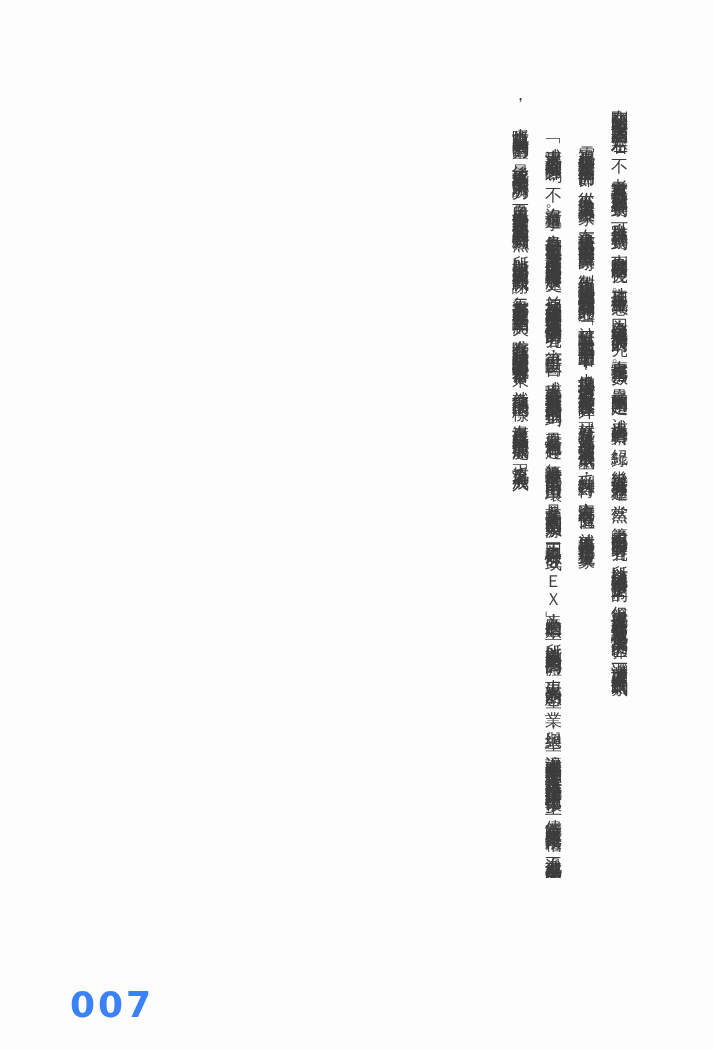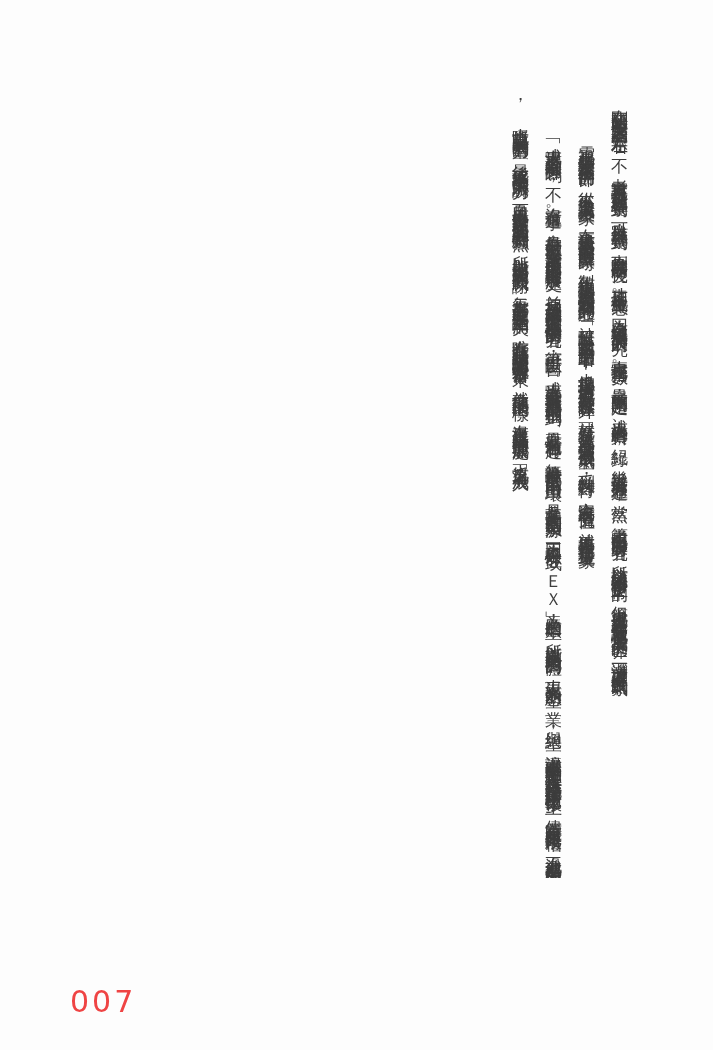--- a/index.html
+++ b/index.html
@@ -37,24 +37,24 @@
     padding: 0;
   }
   .text-block p.indent {
     text-indent: 37px;
   }
   .page-number {
     position: absolute;
     left: 70px;
     top: 984px;
     font-family: "DejaVu Sans", "Liberation Sans", sans-serif;
-    font-weight: normal;
-    font-size: 30px;
+    font-weight: bold;
+    font-size: 36px;
     letter-spacing: 3px;
-    color: #ef4444;
+    color: #3b82f6;
   }
 </style>
 </head>
 <body>
 
 <div class="page">
 
   <div class="text-block">
     <p>在剛開始研究美少女漫畫的二〇〇八年左右。不，老實說早在更早之前就已經察覺到了。可雖然早就察覺到，直到實際展開研究後，才真切地產生實感。因為這領域幾乎沒有前人的研究，專家也屈指可數。最嚴重的問題是，成人漫畫的資料、紀錄，幾乎從來沒有人整理過。當然，筆者也明白由於沒有研究者，所以該領域的資料不多是正常的；但筆者感覺這世界彷彿有意識地在迴避「成人」的世界，瀰漫著一股不可接觸的氣氛。</p>
     <p class="indent">電視上那些介紹漫畫家幕後工作的節目，從來不會邀請成人漫畫家。在專訪畫成人漫畫起家的一般漫畫家時，製作組也總是刻意地忽略與成人領域有關的經歷。被「酷日本」外交戰略相中的作品名單中，也總是理所當然地只有成人漫畫被排除在外。就好像只有「成人漫畫」這個領域被當成空氣，受到特殊對待，完全沒有研究價值；就連學術界也存在著這種現象。</p>

